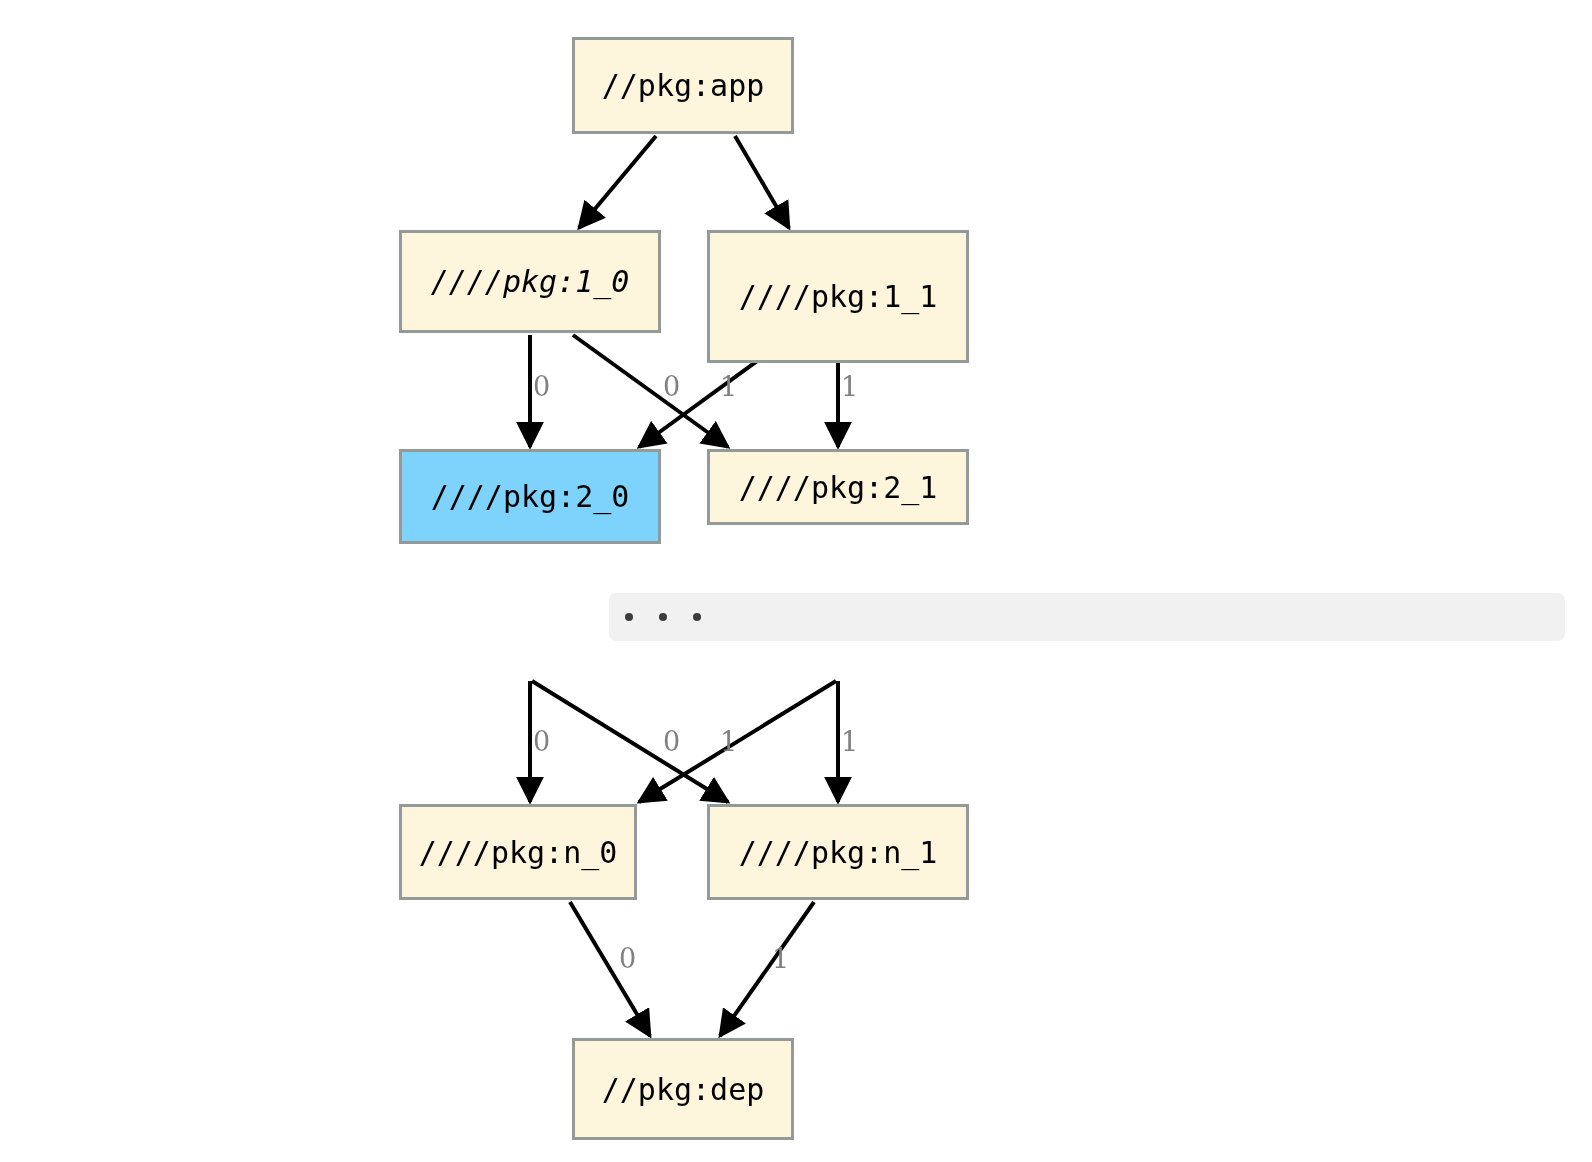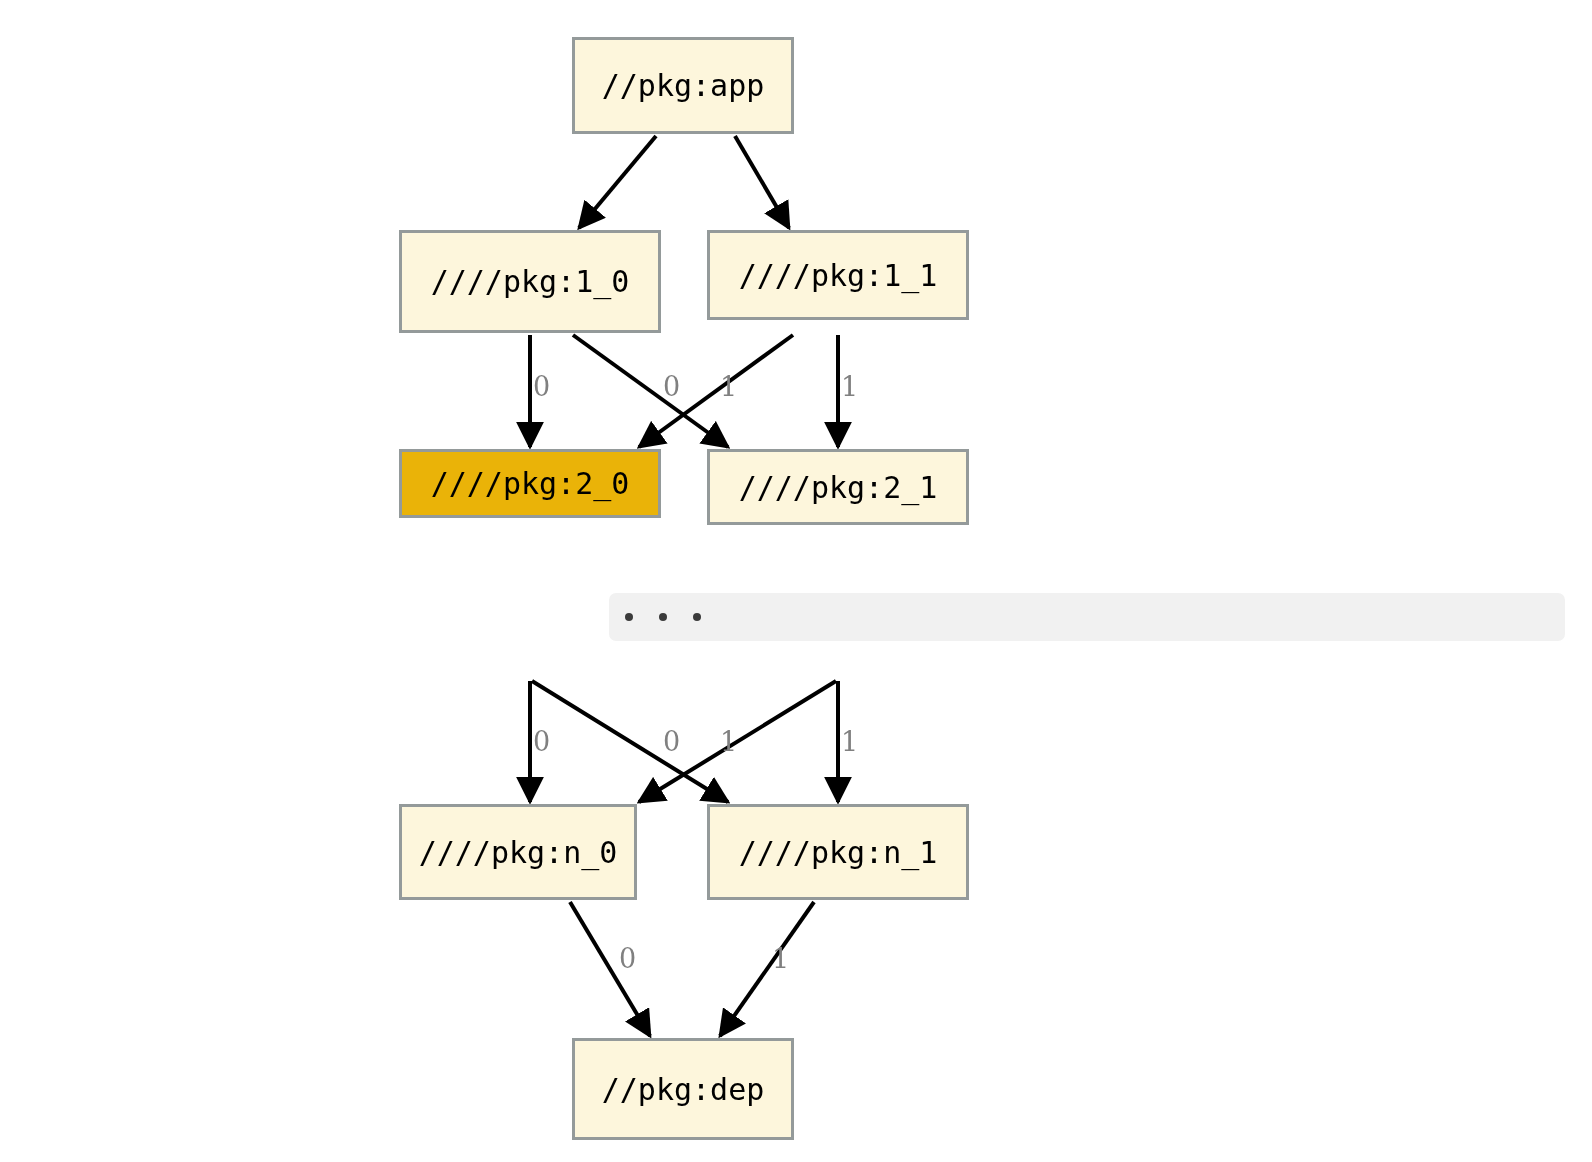--- a/index.html
+++ b/index.html
@@ -93,27 +93,27 @@
         <line x1="838" y1="681" x2="838" y2="802" stroke="#000000" stroke-width="4" marker-end="url(#arrow)"></line>
         <line x1="570" y1="902" x2="650" y2="1036" stroke="#000000" stroke-width="4" marker-end="url(#arrow)"></line>
         <line x1="814" y1="902" x2="720" y2="1036" stroke="#000000" stroke-width="4" marker-end="url(#arrow)"></line>
       </g>
   </svg>
 
   <div id="nodes-layer">
       <div class="node-box" style="left: 572px; top: 37px; width: 222px; height: 97px; background: rgb(253, 246, 220); border-color: rgb(148, 154, 154);">
         <span class="node-label">//pkg:app</span>
       </div>
-      <div class="node-box" style="left: 399px; top: 230px; width: 262px; height: 103px; background: rgb(253, 246, 220); border-color: rgb(148, 154, 154);">
+      <div class="node-box" style="left: 399px; top: 230px; width: 262px; height: 103px; background: rgb(253, 246, 220); border-color: rgb(148, 154, 154); font-style: italic;">
         <span class="node-label">////pkg:1_0</span>
       </div>
-      <div class="node-box" style="left: 707px; top: 230px; width: 262px; height: 90px; background: rgb(253, 246, 220); border-color: rgb(148, 154, 154);">
+      <div class="node-box" style="left: 707px; top: 230px; width: 262px; height: 133px; background: rgb(253, 246, 220); border-color: rgb(148, 154, 154);">
         <span class="node-label">////pkg:1_1</span>
       </div>
-      <div class="node-box" style="left: 399px; top: 449px; width: 262px; height: 69px; background: #eab308; border-color: rgb(148, 154, 154);">
+      <div class="node-box" style="left: 399px; top: 449px; width: 262px; height: 95px; background: #7dd3fc; border-color: rgb(148, 154, 154);">
         <span class="node-label">////pkg:2_0</span>
       </div>
       <div class="node-box" style="left: 707px; top: 449px; width: 262px; height: 76px; background: rgb(253, 246, 220); border-color: rgb(148, 154, 154);">
         <span class="node-label">////pkg:2_1</span>
       </div>
       <div class="node-box" style="left: 399px; top: 804px; width: 238px; height: 96px; background: rgb(253, 246, 220); border-color: rgb(148, 154, 154);">
         <span class="node-label">////pkg:n_0</span>
       </div>
       <div class="node-box" style="left: 707px; top: 804px; width: 262px; height: 96px; background: rgb(253, 246, 220); border-color: rgb(148, 154, 154);">
         <span class="node-label">////pkg:n_1</span>

